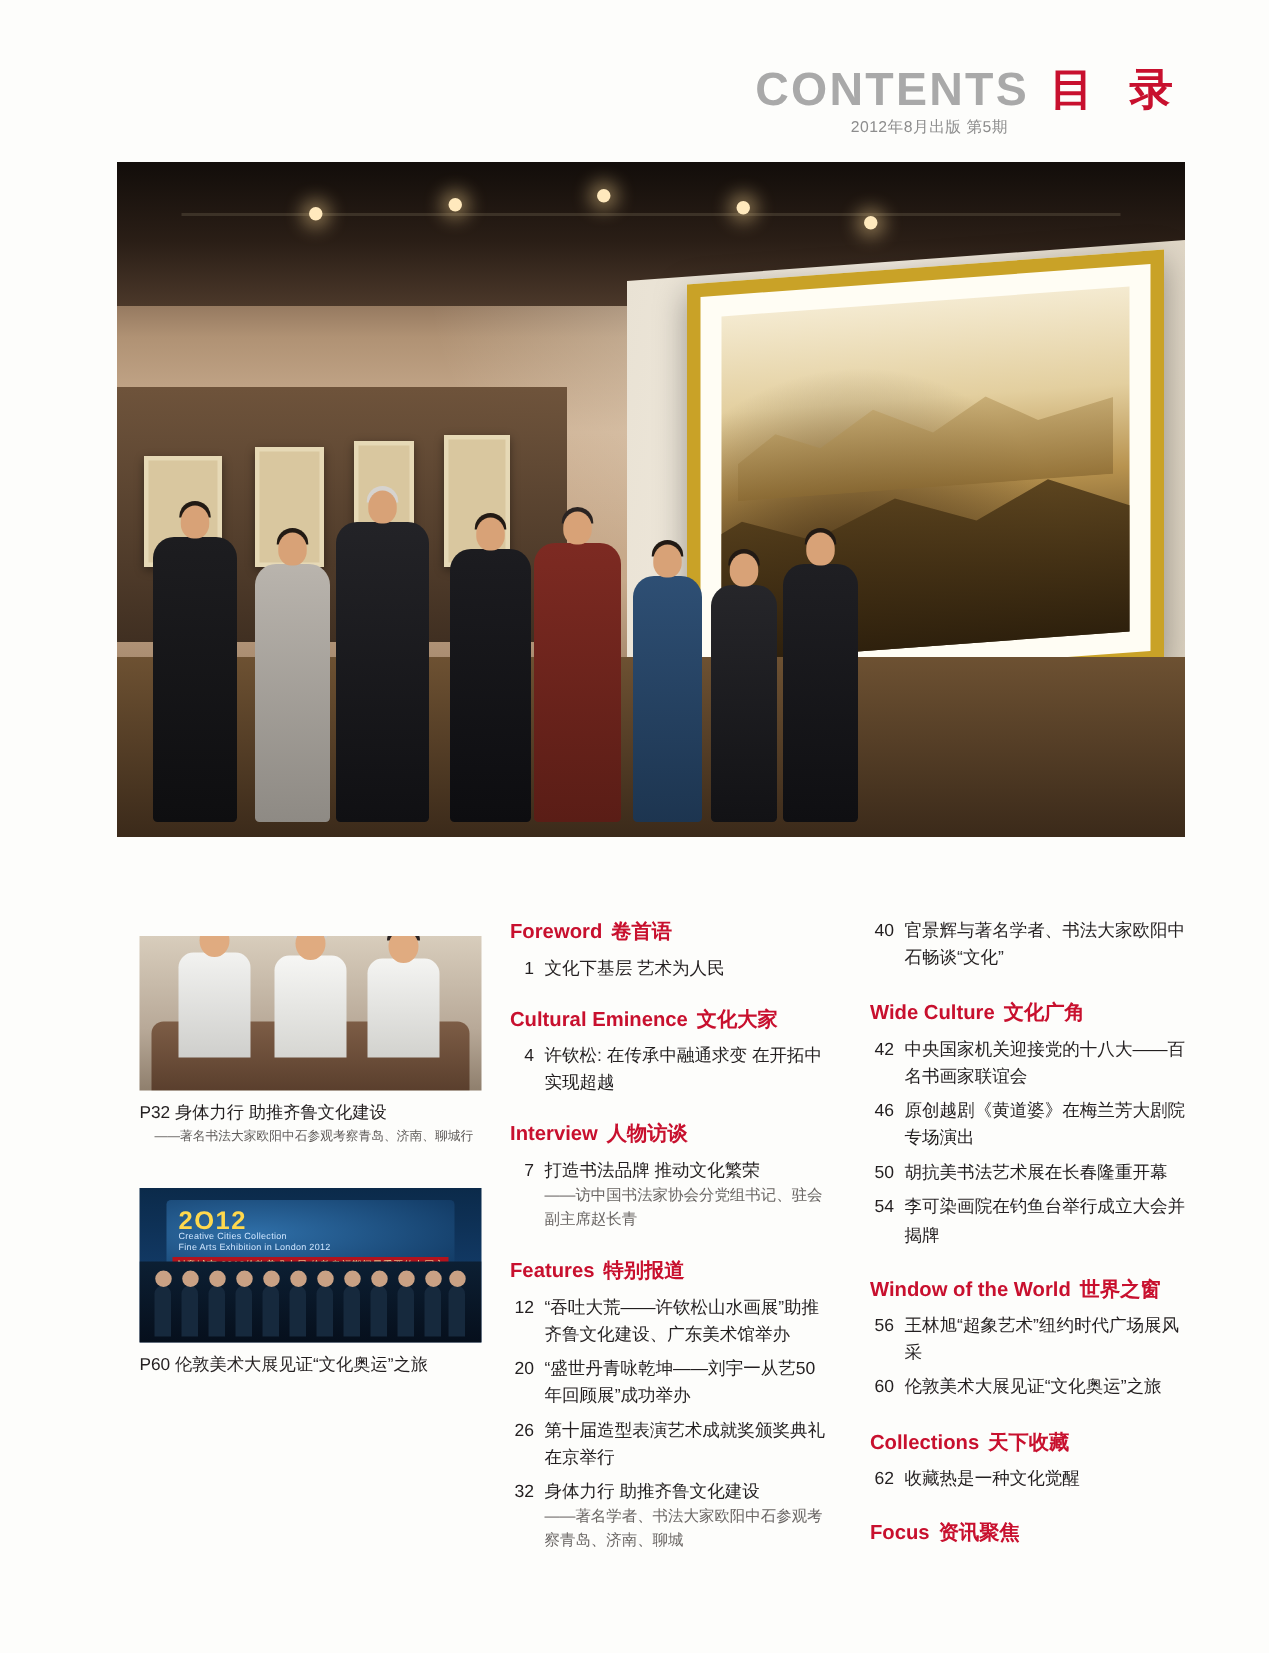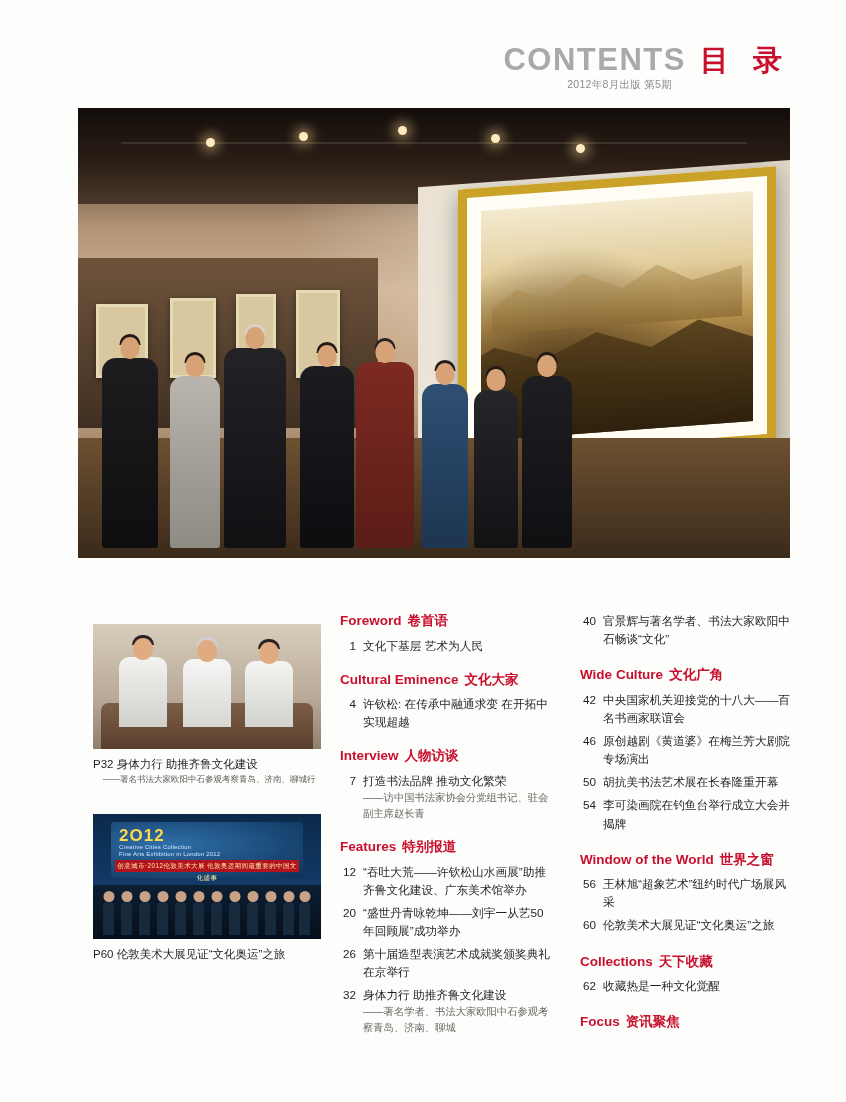--- a/index.html
+++ b/index.html
@@ -156,21 +156,21 @@
     top: 612px;
     width: 712px;
   }
 
   
   .thumbs {
     position:absolute; left:0; top:12px; width:228px;margin-left:15px;
   }
   .thumb-block { margin-bottom: 28px; }
   .thumb {
-    width: 228px; height: 125px; overflow:hidden; position:relative;
+    width: 228px; height: 103px; overflow:hidden; position:relative;
   }
   .thumb-1 {
     background: linear-gradient(#d8cdbc,#b8a998 60%, #8f7f6d 100%);
   }
   .thumb-1 .sofa {
     position:absolute; left:8px; bottom:0; width:212px; height:46px;
     background:linear-gradient(#7d5d46,#5a3f2d); border-radius:8px 8px 0 0;
   }
   .thumb-1 .p {
     position:absolute; bottom:22px; border-radius:10px 10px 0 0;

